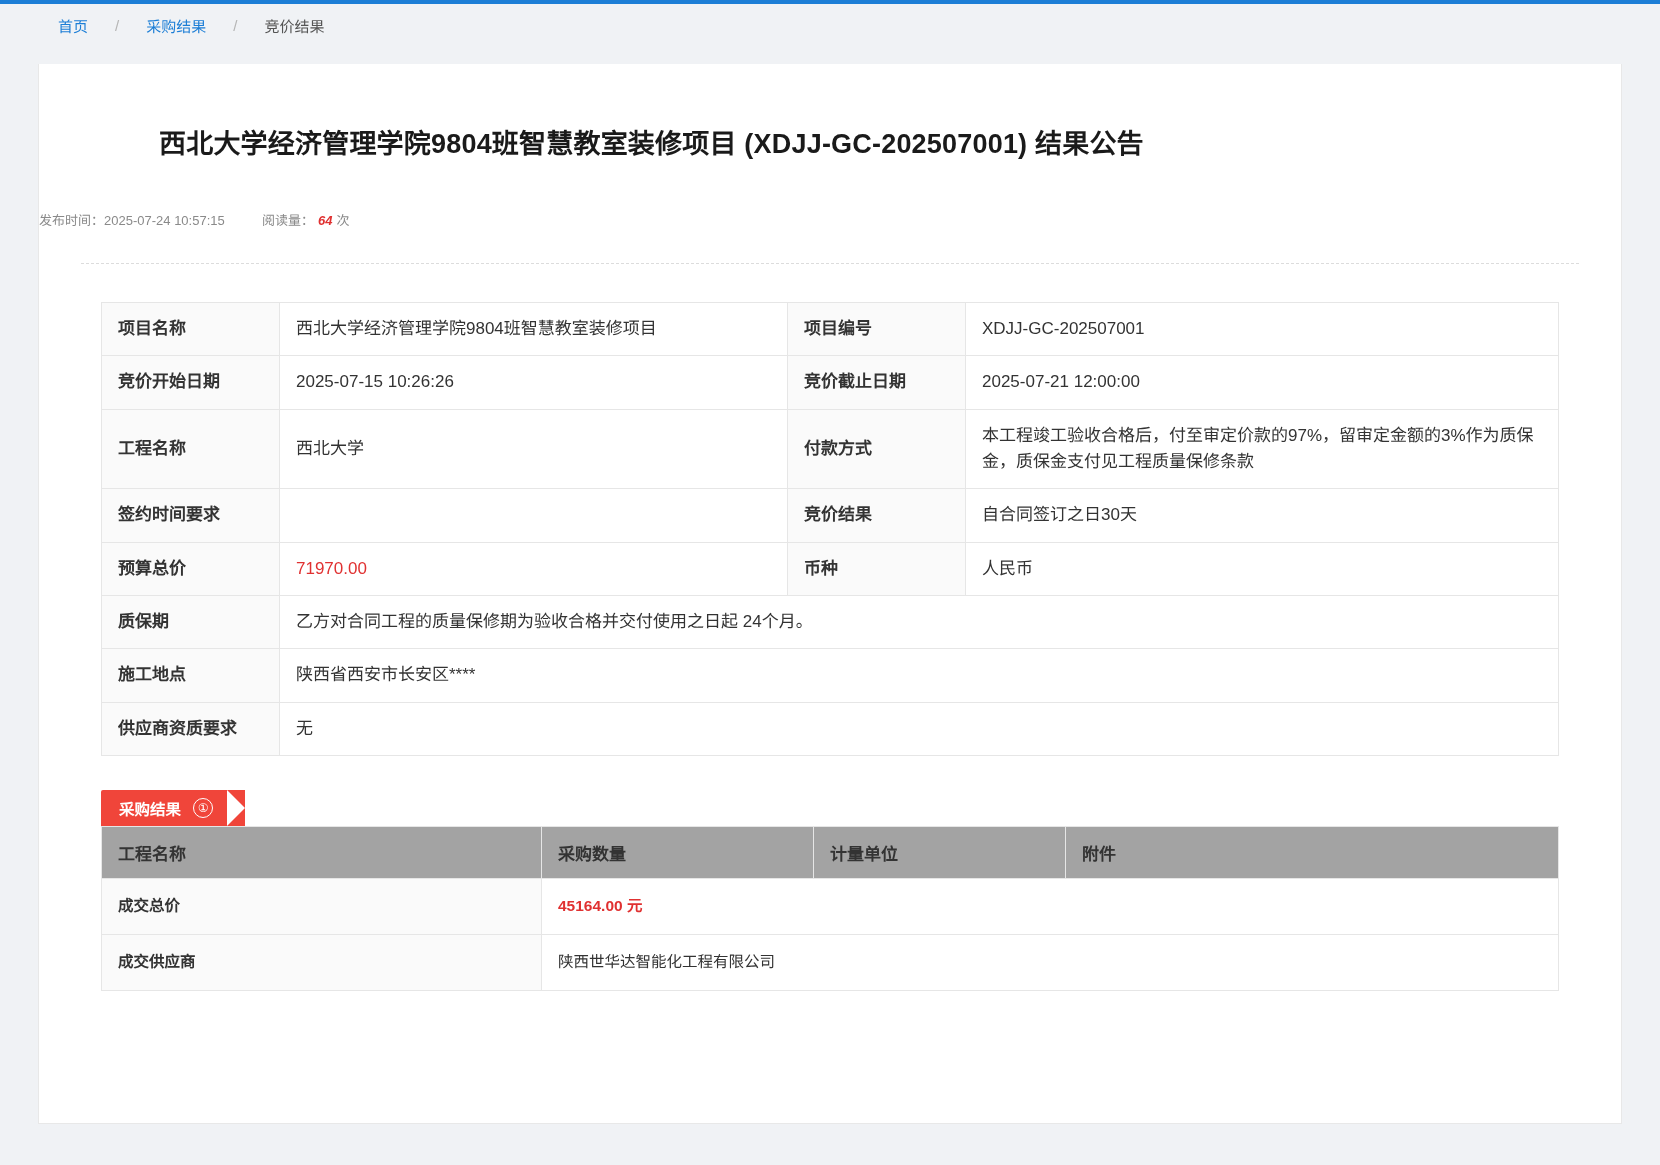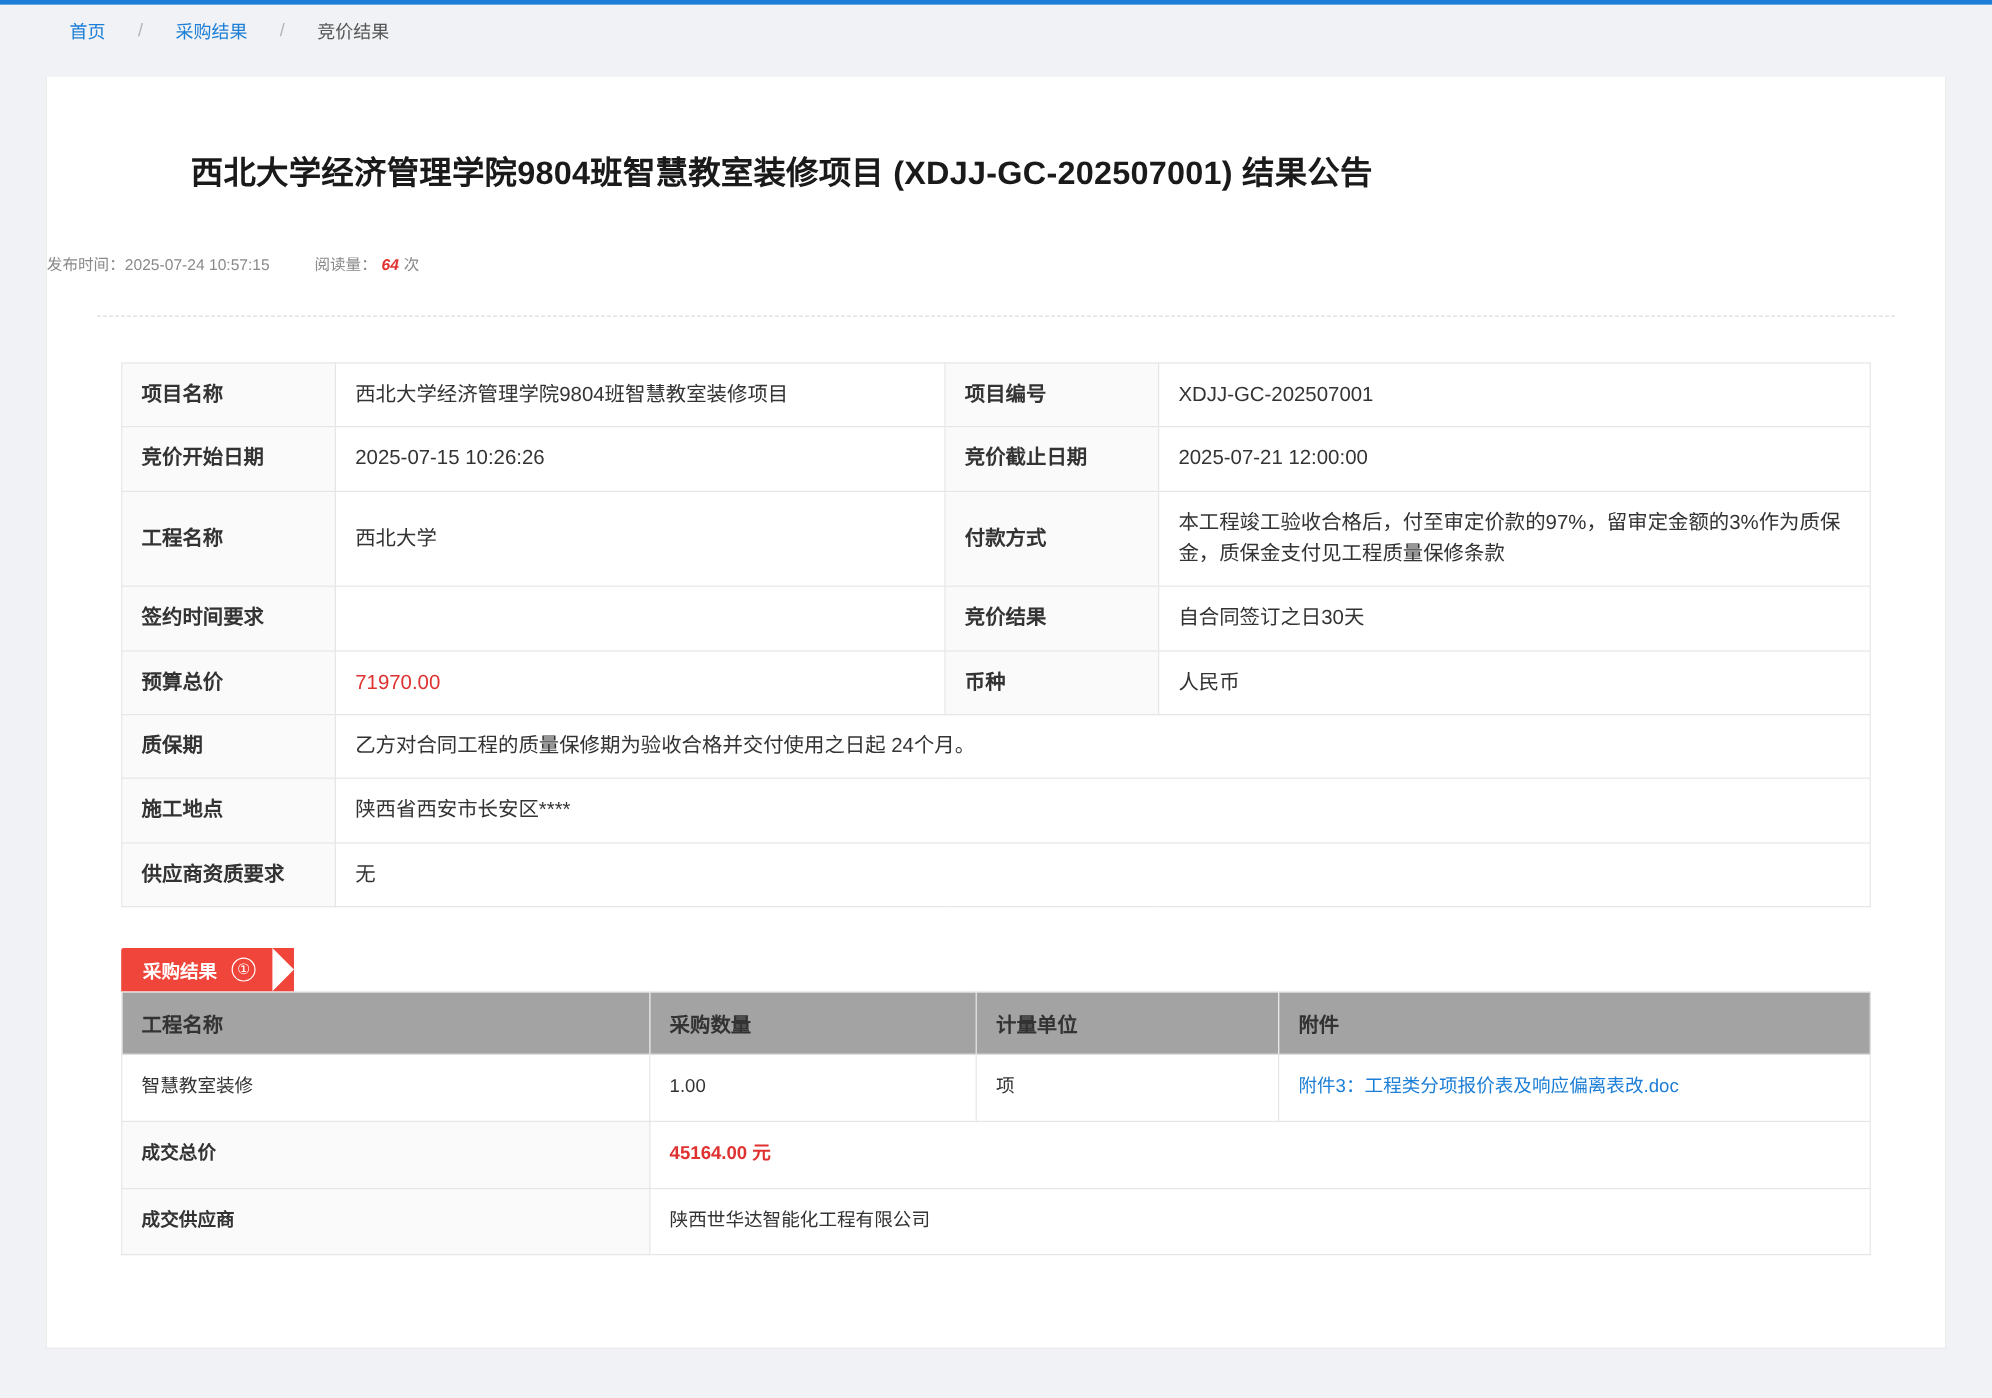--- a/index.html
+++ b/index.html
@@ -270,28 +270,20 @@
           <thead>
             <tr>
               <th>工程名称</th>
               <th>采购数量</th>
               <th>计量单位</th>
               <th>附件</th>
             </tr>
           </thead>
           <tbody>
             <tr>
-              <td>智慧教室装修</td>
-              <td>1.00</td>
-              <td>项</td>
-              <td>
-                <a class="attach-link" href="#">附件3：工程类分项报价表及响应偏离表改.doc</a>
-              </td>
-            </tr>
-            <tr>
               <td class="total-k">成交总价</td>
               <td class="total-v" colspan="3">45164.00 元</td>
             </tr>
             <tr>
               <td class="supplier-k">成交供应商</td>
               <td colspan="3">陕西世华达智能化工程有限公司</td>
             </tr>
           </tbody>
         </table>
       </div>

